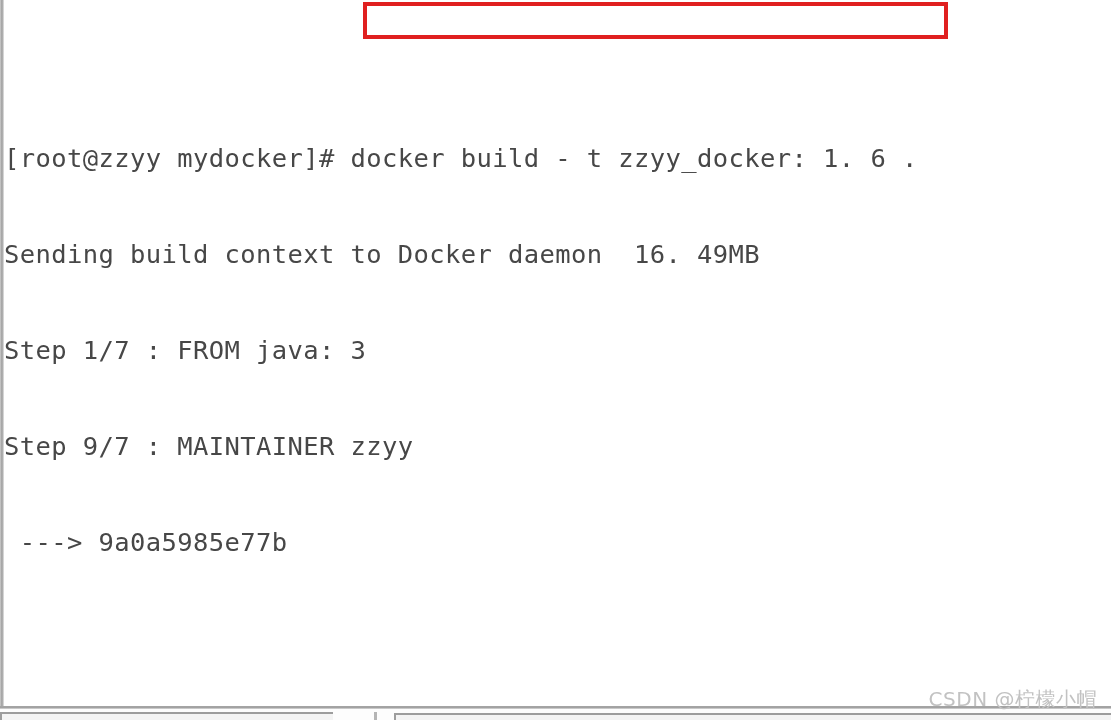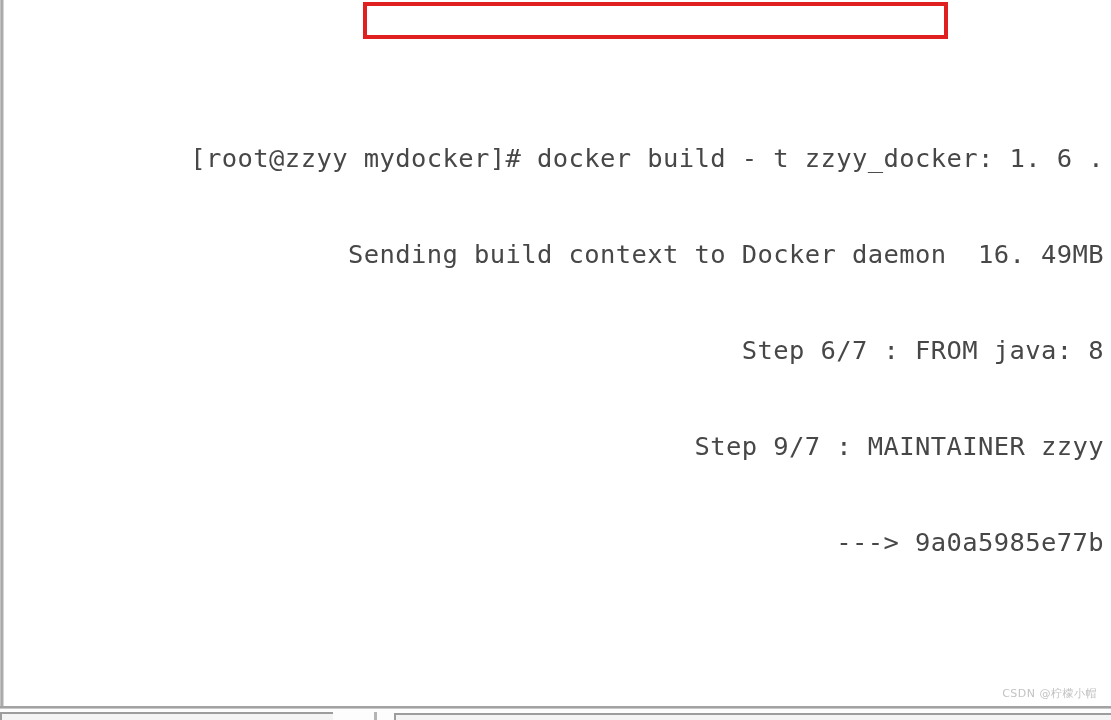--- a/index.html
+++ b/index.html
@@ -14,21 +14,20 @@
     font-family: "DejaVu Sans Mono", "Liberation Mono", monospace;
   }
 
   #terminal-window {
     position: relative;
     width: 1111px;
     height: 720px;
     background: #ffffff;
     box-sizing: border-box;
     overflow: hidden;
-    text-align: right;
   }
 
   
   #left-frame-border {
     position: absolute;
     left: 0;
     top: 0;
     width: 4px;
     height: 708px;
     background: linear-gradient(to right, #cfcfcf 0px, #9a9a9a 2px, #e8e8e8 4px);
@@ -117,38 +116,38 @@
     width: 3px;
     height: 8px;
     background: #b5b5b5;
   }
 
   #watermark {
     position: absolute;
     right: 14px;
     top: 686px;
     font-family: "DejaVu Sans", "Liberation Sans", sans-serif;
-    font-size: 11px;
+    font-size: 20px;
     color: #c2c2c2;
     letter-spacing: 0.5px;
     white-space: nowrap;
   }
 </style>
 </head>
 <body>
 
 <div id="terminal-window">
 
   <div id="left-frame-border"></div>
 
   <div id="terminal-output">
     <div class="term-line clipped-top"></div>
     <div class="term-line">[root@zzyy mydocker]# docker build - t zzyy_docker: 1. 6 .</div>
     <div class="term-line">Sending build context to Docker daemon  16. 49MB</div>
-    <div class="term-line">Step 6/7 : FROM java: 8</div>
+    <div class="term-line">Step 1/7 : FROM java: 3</div>
     <div class="term-line">Step 9/7 : MAINTAINER zzyy</div>
     <div class="term-line"> ---&gt; 9a0a5985e77b</div>
     
     
     
     
     
     
     
     

